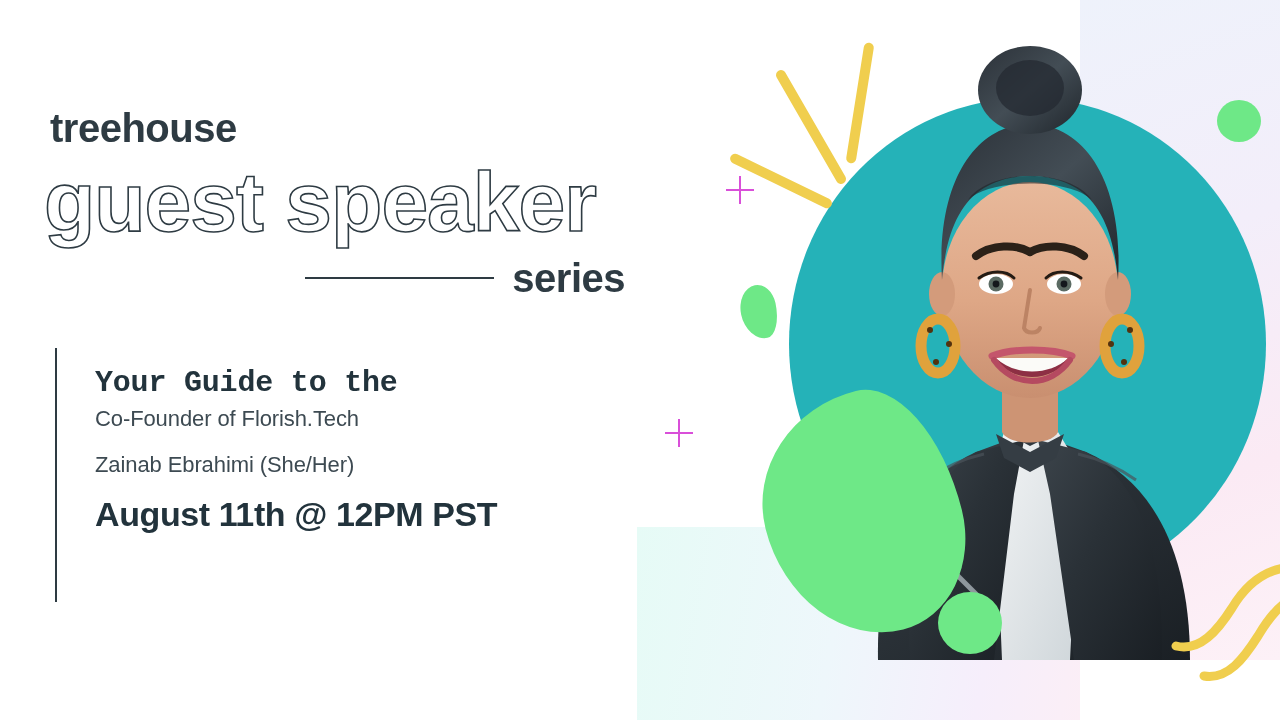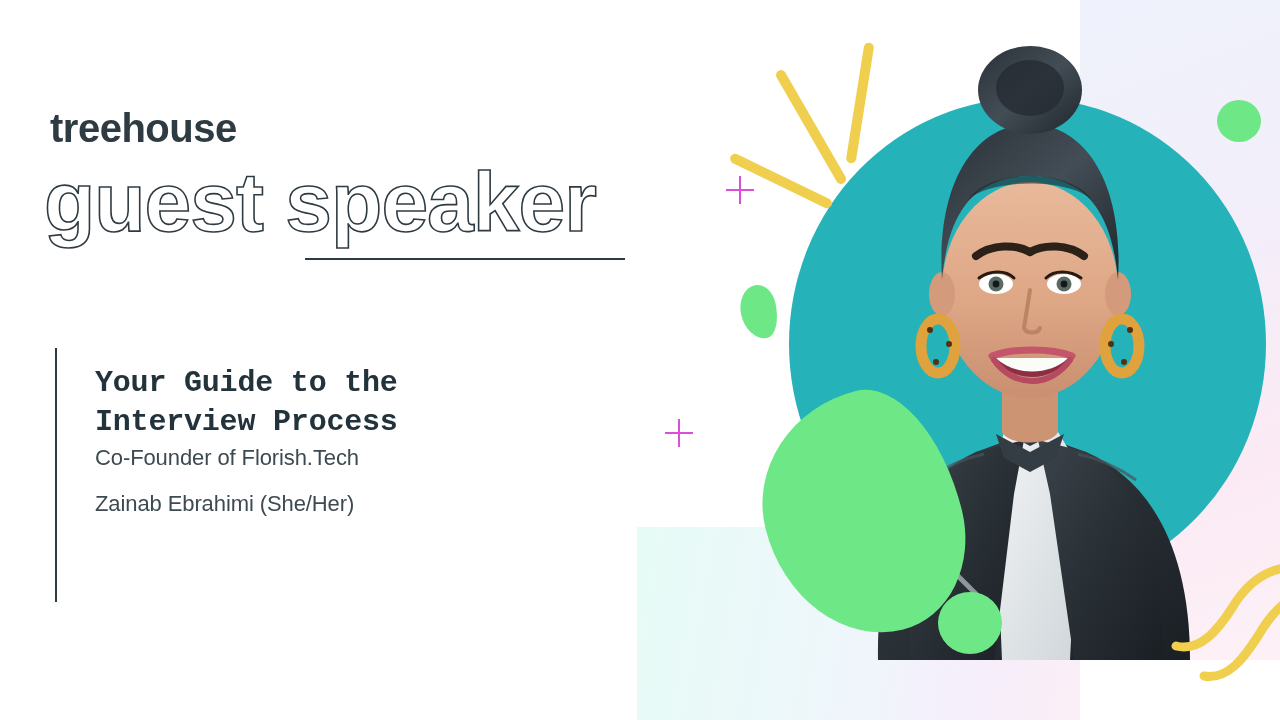--- a/index.html
+++ b/index.html
@@ -183,24 +183,25 @@
     <path d="M6 86 C30 92 48 70 62 48 C74 28 90 12 114 8" stroke="#f0ce4e" stroke-width="9" fill="none" stroke-linecap="round"></path>
     <path d="M34 116 C58 120 74 98 88 76 C100 56 112 44 120 40" stroke="#f0ce4e" stroke-width="9" fill="none" stroke-linecap="round"></path>
   </svg>
 
   <div id="brand">treehouse</div>
 
   <div id="headline-outline">guest speaker</div>
 
   <div id="series-row">
     <div id="series-rule"></div>
+    <div id="series-word">series</div>
   </div>
 
   <div id="detail-block">
     <div id="talk-title">
       <span>Your Guide to the</span><br>
-      <span>Interview Process</span>
     </div>
     <p class="speaker-line">Co-Founder of Florish.Tech</p>
     <p class="speaker-line" id="speaker-name">Zainab Ebrahimi (She/Her)</p>
+    <p id="datetime">August 11th @ 12PM PST</p>
   </div>
 
 </div>
 
 </body></html>

